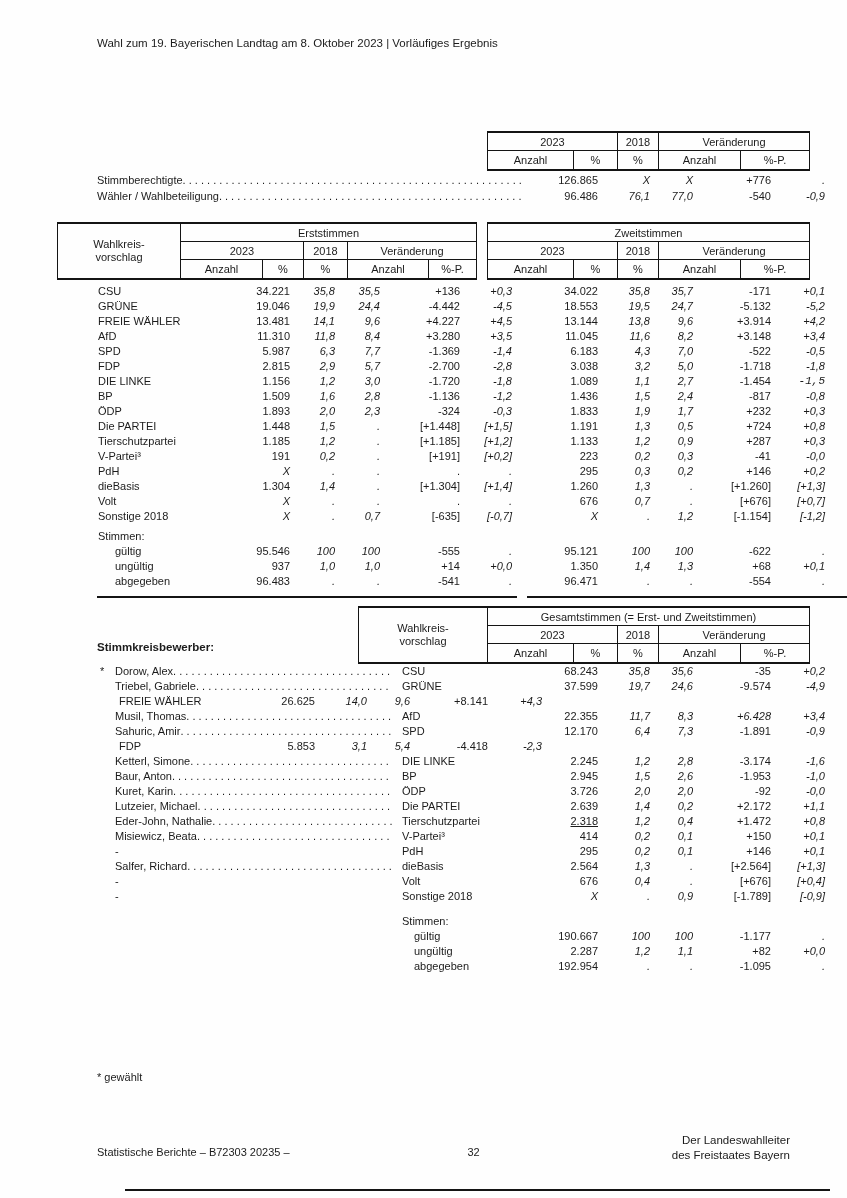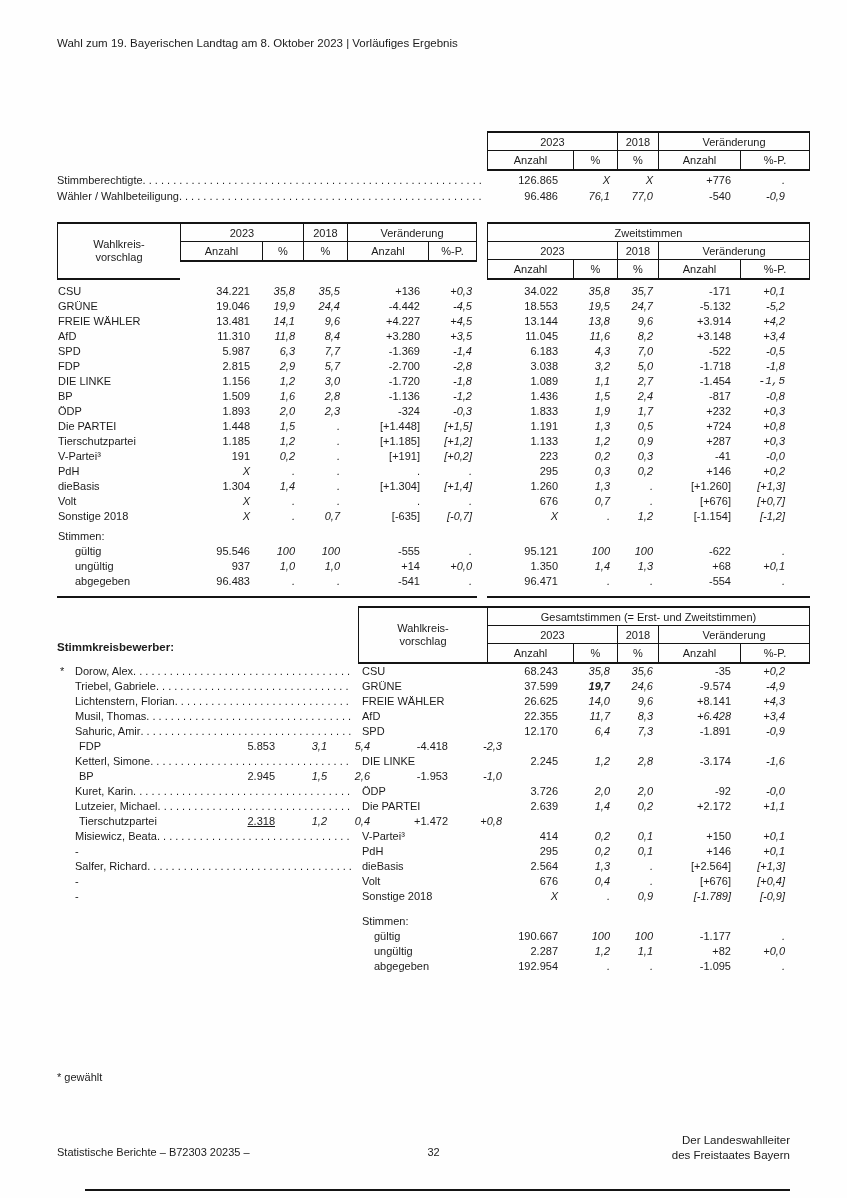--- a/index.html
+++ b/index.html
@@ -1,21 +1,21 @@
 <!DOCTYPE html>
 <html><head>
 <meta charset="utf-8">
 <style>
   * { margin:0; padding:0; box-sizing:border-box; }
   html,body { background:#ffffff; }
   .page {
     position:relative; width:847px; height:1198px; background:#fefefe;
     font-family:"Liberation Sans","DejaVu Sans",sans-serif; color:#1b1b1b; overflow:hidden;
   }
-  .abs { position:absolute; }
+  .abs { position:absolute;margin-left:40px; }
   .b { font-weight:bold; }
   .it { font-style:italic; }
 
   .doc-header { left:57px; top:37px; font-size:11.5px; }
   .titles { left:57px; top:79px; font-size:12.5px; font-weight:bold; line-height:19.5px; }
 
   
   .hdr-block {
     position:absolute; background:#fefefe;
     border:1px solid #141414; border-top-width:2px; border-bottom-width:2px;
@@ -101,20 +101,23 @@
       </div>
     </div>
 
   <div class="wkv-box" style="left:57px; top:222px; width:123px; height:58px;">
     <div>Wahlkreis-</div>
     <div>vorschlag</div>
   </div>
 
   <div class="hdr-block" style="left:180px; top:222px; width:297px;">
     <div class="hrow">
+      <div class="hcell" style="flex:1">Erststimmen</div>
+    </div>
+    <div class="hrow">
       <div class="hcell" style="width:123px">2023</div>
       <div class="hcell" style="width:44px">2018</div>
       <div class="hcell" style="flex:1">Veränderung</div>
     </div>
     <div class="hrow">
       <div class="hcell" style="width:82px">Anzahl</div>
       <div class="hcell" style="width:41px">%</div>
       <div class="hcell" style="width:44px">%</div>
       <div class="hcell" style="width:81px">Anzahl</div>
       <div class="hcell" style="flex:1">%-P.</div>
@@ -455,31 +458,27 @@
         <div class="cell it" style="width: 70px; padding-right: 25px;">+0,2</div>
       </div>
       <div class="trow">
         <div class="cell left" style="width: 18px; padding-left: 3px;"></div>
         <div class="cell left ldwrap" style="width: 283px;">
           <span>Triebel, Gabriele</span>
           <span class="leader"></span>
         </div>
         <div class="cell left" style="width: 129px; padding-left: 4px;">GRÜNE</div>
         <div class="cell" style="width: 86px; padding-right: 15px;">37.599</div>
-        <div class="cell it" style="width: 44px; padding-right: 7px; font-weight: bold;">19,7</div>
+        <div class="cell it" style="width: 44px; padding-right: 7px;">19,7</div>
         <div class="cell it" style="width: 41px; padding-right: 5px;">24,6</div>
         <div class="cell" style="width: 82px; padding-right: 9px;">-9.574</div>
         <div class="cell it" style="width: 70px; padding-right: 25px;">-4,9</div>
       </div>
       <div class="trow">
         <div class="cell left" style="width: 18px; padding-left: 3px;"></div>
-        <div class="cell left ldwrap" style="width: 283px;">
-          <span>Lichtenstern, Florian</span>
-          <span class="leader"></span>
-        </div>
         <div class="cell left" style="width: 129px; padding-left: 4px;">FREIE WÄHLER</div>
         <div class="cell" style="width: 86px; padding-right: 15px;">26.625</div>
         <div class="cell it" style="width: 44px; padding-right: 7px;">14,0</div>
         <div class="cell it" style="width: 41px; padding-right: 5px;">9,6</div>
         <div class="cell" style="width: 82px; padding-right: 9px;">+8.141</div>
         <div class="cell it" style="width: 70px; padding-right: 25px;">+4,3</div>
       </div>
       <div class="trow">
         <div class="cell left" style="width: 18px; padding-left: 3px;"></div>
         <div class="cell left ldwrap" style="width: 283px;">
@@ -523,20 +522,24 @@
         </div>
         <div class="cell left" style="width: 129px; padding-left: 4px;">DIE LINKE</div>
         <div class="cell" style="width: 86px; padding-right: 15px;">2.245</div>
         <div class="cell it" style="width: 44px; padding-right: 7px;">1,2</div>
         <div class="cell it" style="width: 41px; padding-right: 5px;">2,8</div>
         <div class="cell" style="width: 82px; padding-right: 9px;">-3.174</div>
         <div class="cell it" style="width: 70px; padding-right: 25px;">-1,6</div>
       </div>
       <div class="trow">
         <div class="cell left" style="width: 18px; padding-left: 3px;"></div>
+        <div class="cell left ldwrap" style="width: 283px;">
+          <span>Baur, Anton</span>
+          <span class="leader"></span>
+        </div>
         <div class="cell left" style="width: 129px; padding-left: 4px;">BP</div>
         <div class="cell" style="width: 86px; padding-right: 15px;">2.945</div>
         <div class="cell it" style="width: 44px; padding-right: 7px;">1,5</div>
         <div class="cell it" style="width: 41px; padding-right: 5px;">2,6</div>
         <div class="cell" style="width: 82px; padding-right: 9px;">-1.953</div>
         <div class="cell it" style="width: 70px; padding-right: 25px;">-1,0</div>
       </div>
       <div class="trow">
         <div class="cell left" style="width: 18px; padding-left: 3px;"></div>
         <div class="cell left ldwrap" style="width: 283px;">
@@ -558,20 +561,24 @@
         </div>
         <div class="cell left" style="width: 129px; padding-left: 4px;">Die PARTEI</div>
         <div class="cell" style="width: 86px; padding-right: 15px;">2.639</div>
         <div class="cell it" style="width: 44px; padding-right: 7px;">1,4</div>
         <div class="cell it" style="width: 41px; padding-right: 5px;">0,2</div>
         <div class="cell" style="width: 82px; padding-right: 9px;">+2.172</div>
         <div class="cell it" style="width: 70px; padding-right: 25px;">+1,1</div>
       </div>
       <div class="trow">
         <div class="cell left" style="width: 18px; padding-left: 3px;"></div>
+        <div class="cell left ldwrap" style="width: 283px;">
+          <span>Eder-John, Nathalie</span>
+          <span class="leader"></span>
+        </div>
         <div class="cell left" style="width: 129px; padding-left: 4px;">Tierschutzpartei</div>
         <div class="cell" style="width: 86px; padding-right: 15px; text-decoration: underline;">2.318</div>
         <div class="cell it" style="width: 44px; padding-right: 7px;">1,2</div>
         <div class="cell it" style="width: 41px; padding-right: 5px;">0,4</div>
         <div class="cell" style="width: 82px; padding-right: 9px;">+1.472</div>
         <div class="cell it" style="width: 70px; padding-right: 25px;">+0,8</div>
       </div>
       <div class="trow">
         <div class="cell left" style="width: 18px; padding-left: 3px;"></div>
         <div class="cell left ldwrap" style="width: 283px;">
@@ -624,21 +631,21 @@
       </div>
       <div class="trow">
         <div class="cell left" style="width: 18px; padding-left: 3px;"></div>
         <div class="cell left ldwrap" style="width: 283px;">
           <span>-</span>
         </div>
         <div class="cell left" style="width: 129px; padding-left: 4px;">Sonstige 2018</div>
         <div class="cell it" style="width: 86px; padding-right: 15px;">X</div>
         <div class="cell it" style="width: 44px; padding-right: 7px;">.</div>
         <div class="cell it" style="width: 41px; padding-right: 5px;">0,9</div>
-        <div class="cell" style="width: 82px; padding-right: 9px; font-style: italic;">[-1.789]</div>
+        <div class="cell" style="width: 82px; padding-right: 9px;">[-1.789]</div>
         <div class="cell it" style="width: 70px; padding-right: 25px;">[-0,9]</div>
       </div>
       <div style="height: 10px;"></div>
       <div class="trow">
         <div class="cell" style="width: 301px;"></div>
         <div class="cell left" style="width: 129px; padding-left: 4px;">Stimmen:</div>
       </div>
       <div class="trow">
         <div class="cell" style="width: 301px;"></div>
         <div class="cell left" style="width: 129px; padding-left: 16px;">gültig</div>

